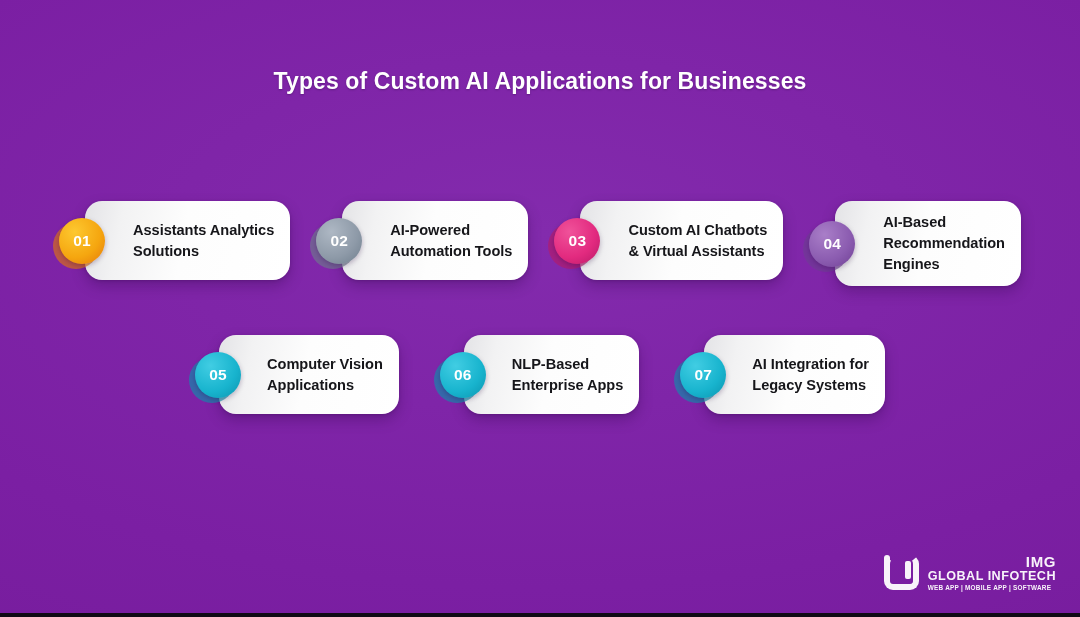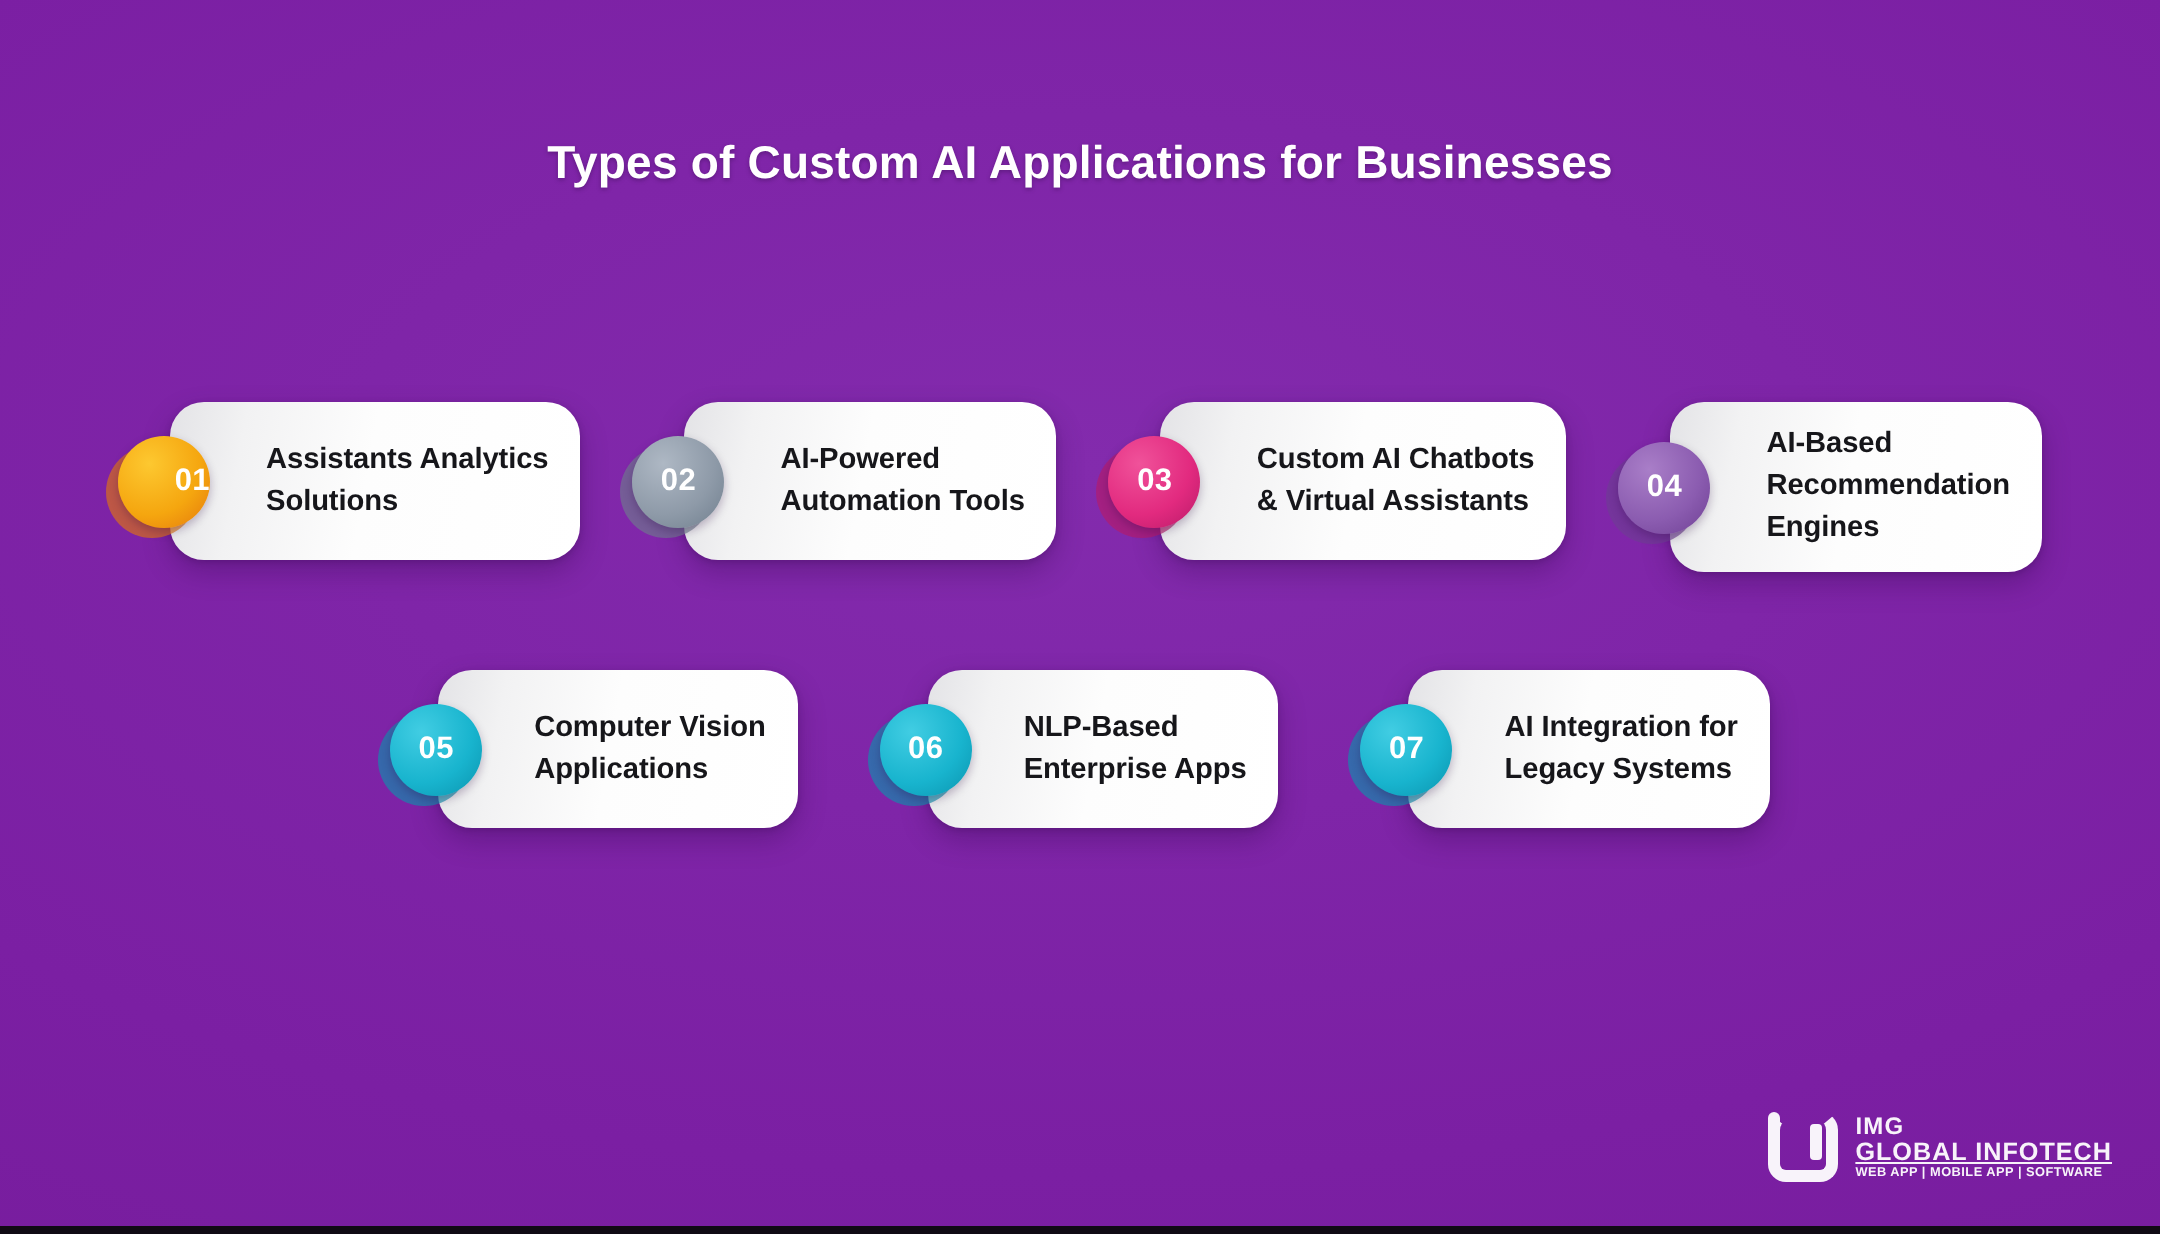--- a/index.html
+++ b/index.html
@@ -161,32 +161,32 @@
     border-radius:2px;
   }
   #logo-text {
     display:flex;
     flex-direction:column;
     justify-content:center;
     gap:1px;
   }
   #logo-img {
     color:#ffffff;
-    font-size:12px;
+    font-size:15px;
     font-weight:bold;
     letter-spacing:0.6px;
     line-height:1;
+    text-align:right;
   }
   #logo-global {
     color:#ffffff;
     font-size:12.6px;
     font-weight:bold;
     letter-spacing:0.5px;
     line-height:1;
-    text-decoration:underline;
   }
   #logo-tagline {
     color:#ffffff;
     font-size:6.4px;
     font-weight:bold;
     letter-spacing:0.25px;
     line-height:1;
     margin-top:1px;
   }
 </style>
@@ -194,21 +194,21 @@
 <body style="background: rgb(122, 31, 162);">
 
 <div id="canvas">
 
   <h1 id="title">Types of Custom AI Applications for Businesses</h1>
 
   <div class="row" id="row-1">
       <div class="card-wrap">
         <div class="badge">
           <span class="disc-back" style="background: rgb(228, 120, 12);"></span>
-          <span class="disc-front" style="background: radial-gradient(circle at 34% 30%, rgb(253, 200, 48) 0%, rgb(245, 166, 15) 58%, rgb(228, 120, 12) 100%); justify-content: flex-end;">
+          <span class="disc-front" style="background: radial-gradient(circle at 34% 30%, rgb(253, 200, 48) 0%, rgb(245, 166, 15) 58%, rgb(228, 120, 12) 100%);">
             <span class="num">01</span>
           </span>
         </div>
         <div class="card">
           <div class="card-label">Assistants Analytics
 Solutions</div>
         </div>
       </div>
       <div class="card-wrap">
         <div class="badge">

